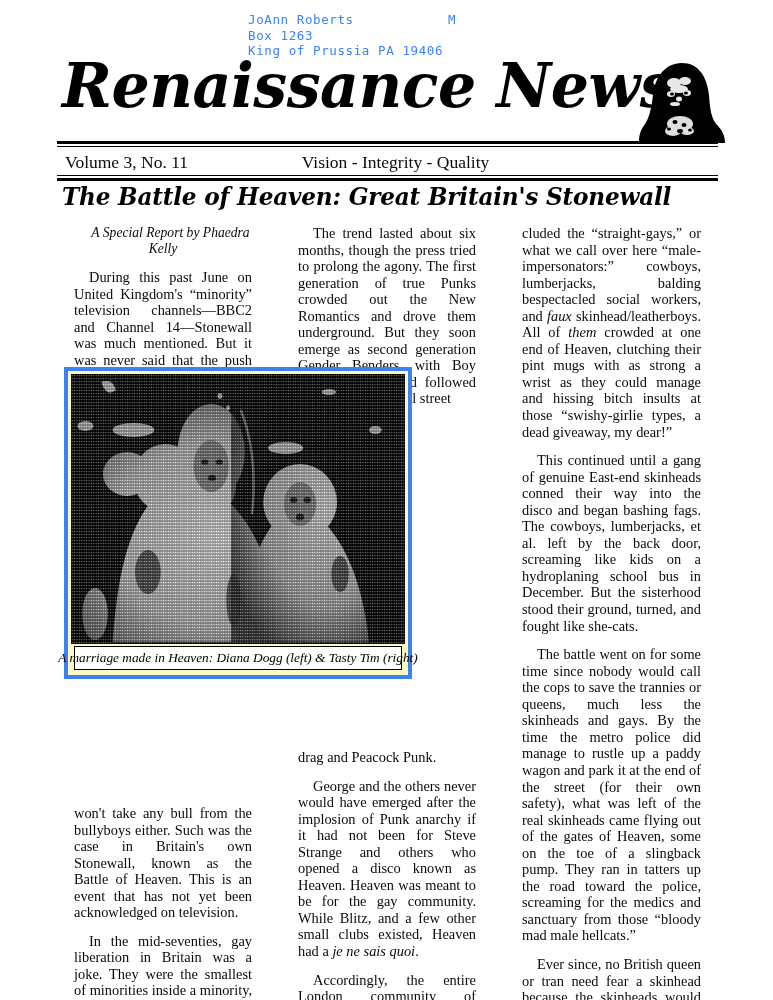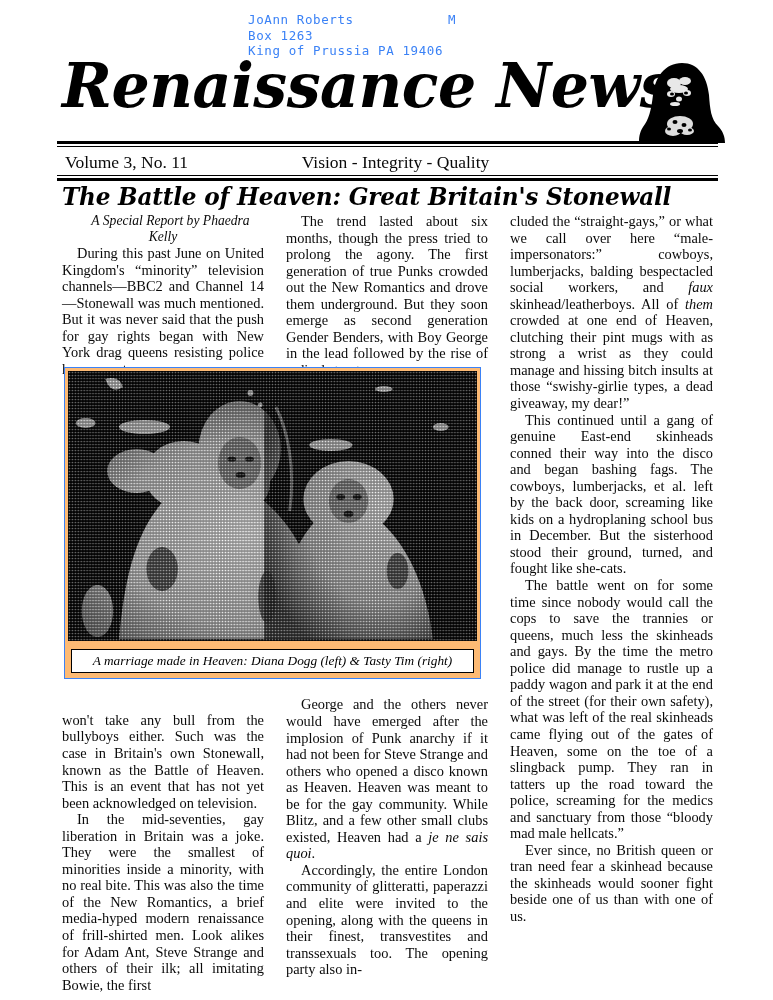--- a/index.html
+++ b/index.html
@@ -121,45 +121,45 @@
     top: 0;
     width: 202px;
     font-size: 14.4px;
     line-height: 16.55px;
     text-align: justify;
   }
   .col-1 { left: 0px; }
   .col-2 { left: 224px; }
   .col-3 { left: 448px; width: 203px; }
 
-  .col p { margin: 0; text-indent: 15px; }
+  .col p { margin: 12px; text-indent: 15px; }
   .col p.noindent { text-indent: 0; }
   .byline {
     margin: 0 0 0 0;
     text-indent: 0;
     text-align: center;
     font-style: italic;
     font-size: 13.6px;
     line-height: 16px;
   }
   em { font-style: italic; }
 
   
   .photo-spacer { height: 318px; }
 
   
   .photo-block {
     position: absolute;
     left: 64px;
     top: 367px;
-    width: 417px;
+    width: 348px;
     height: 312px;
-    background: #fdba74;
+    background: #fef9c3;
     padding: 3px;
-    border: 1px solid #3b82f6;
+    border: 4px solid #3b82f6;
   }
   .photo-img {
     position: relative;
     width: 100%;
     height: 270px;
     overflow: hidden;
     background: #000;
   }
   .photo-img svg { display: block; width: 100%; height: 100%; }
   .caption-bar {
@@ -246,20 +246,21 @@
     <p>During this past June on United Kingdom's “minority” television channels—BBC2 and Channel 14—Stonewall was much mentioned. But it was never said that the push for gay rights began with New York drag queens resisting police harassment</p>
     <p>It is  true that the U.K. queens</p>
     <div class="photo-spacer"></div>
     <p class="noindent">won't take any bull from the bullyboys either. Such was the case in Britain's own Stonewall, known as the Battle of Heaven.  This is an event that has not yet been acknowledged on television.</p>
     <p>In the mid-seventies, gay liberation in Britain was a joke. They were the smallest of minorities inside a minority, with no real bite. This was also the time of the New Romantics, a brief media-hyped modern renaissance of frill-shirted men. Look alikes for Adam Ant, Steve Strange and others of their ilk; all imitating Bowie, the first</p>
   </div>
 
   <div class="col col-2">
     <p>The trend lasted about six months, though the press tried to prolong the agony. The first generation of true Punks crowded out the New Romantics and drove them underground. But they soon emerge as second generation Gender Benders, with Boy George in the lead followed by the rise of radical street</p>
     <div class="photo-spacer"></div>
+    <p class="noindent">drag and Peacock Punk.</p>
     <p><span>George and the others never would have emerged after the implosion of Punk anarchy if it had not been for Steve Strange and others who opened a disco known as Heaven. Heaven was meant to be for the gay community. While Blitz, and a few other small clubs existed, Heaven had a </span><em>je ne sais quoi</em><span>.</span></p>
     <p>Accordingly, the entire London community of glitteratti, paperazzi and elite were invited to the opening, along with the queens in their finest, transvestites and transsexuals too. The opening party also in-</p>
   </div>
 
   <div class="col col-3">
     <p class="noindent"><span>cluded the “straight-gays,” or what we call over here “male-impersonators:” cowboys, lumberjacks, balding bespectacled social workers, and </span><em>faux</em><span> skinhead/leatherboys. All of </span><em>them</em><span> crowded at one end of Heaven, clutching their pint mugs with as strong a  wrist as they could manage and hissing bitch insults at those “swishy-girlie types, a dead giveaway, my dear!”</span></p>
     <p>This continued until a gang of genuine East-end skinheads conned their way into the disco and began bashing fags. The cowboys, lumberjacks, et al. left by the back door, screaming like kids on a hydroplaning school bus in December. But the sisterhood stood their ground, turned, and fought like she-cats.</p>
     <p>The battle went on for some time since nobody would call the cops to save the trannies or queens, much less the skinheads and gays. By the time the metro police did manage to rustle up a paddy wagon and park it at the end of the street (for their own safety), what was left of the real skinheads came flying out of the gates of Heaven, some on the toe of a slingback pump. They ran in tatters up the road toward the police, screaming for the medics and sanctuary from those “bloody mad male hellcats.”</p>
     <p>Ever since, no British queen or tran need fear a skinhead because the skinheads would sooner fight beside one of us than with one of us.</p>
   </div>

